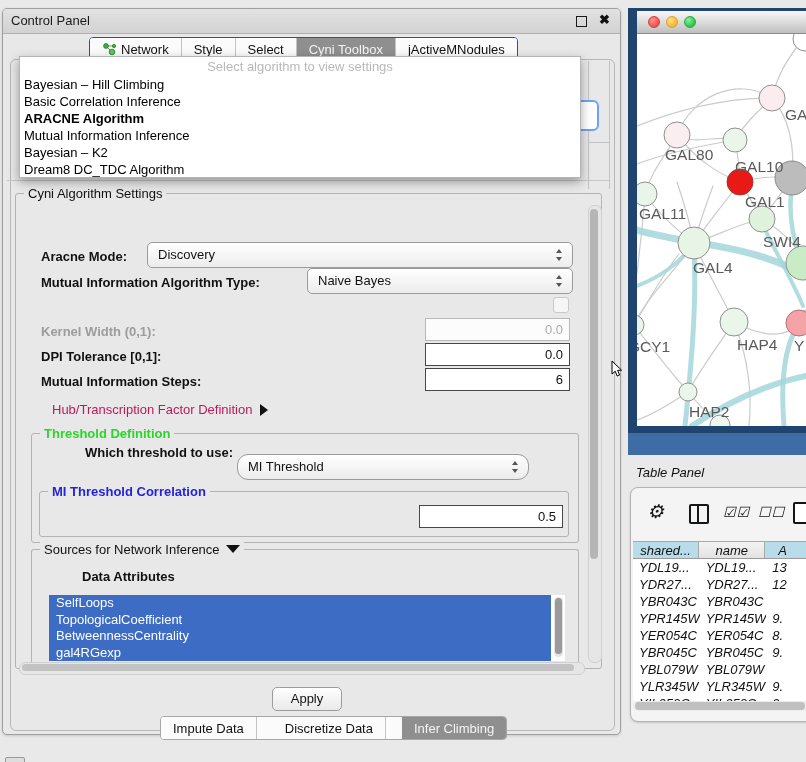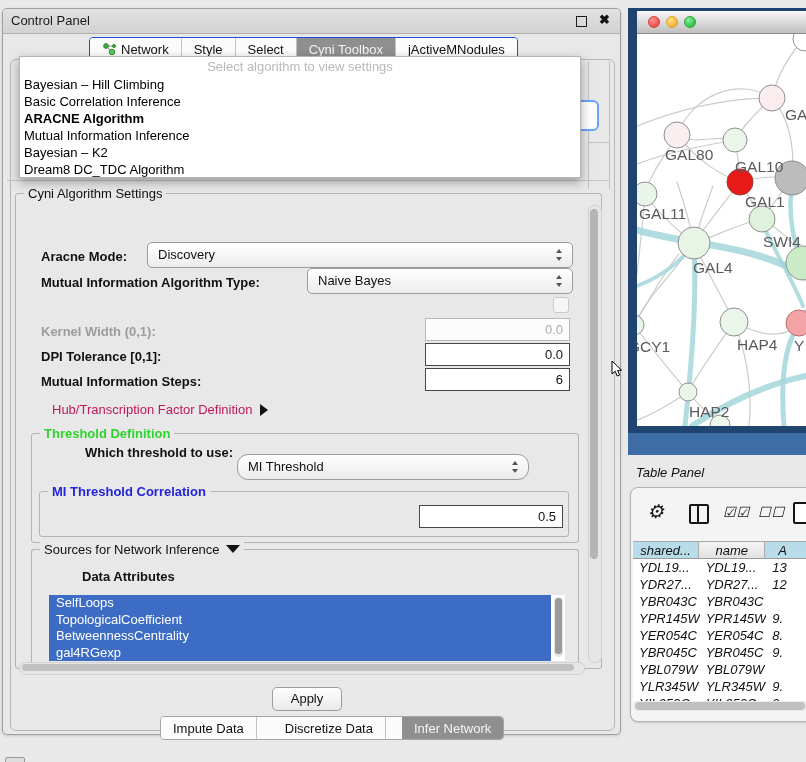--- a/index.html
+++ b/index.html
@@ -243,21 +243,21 @@
     <div class="abs apply-btn">Apply</div>
 
     <div class="abs bottom-tabbar">
       <div class="tabseg">
         <span>Impute Data</span>
       </div>
       <div class="tabseg">
         <span>Discretize Data</span>
       </div>
       <div class="tabseg sel">
-        <span>Infer Network</span>
+        <span>Infer Climbing</span>
       </div>
     </div>
   </div>
 
   <div class="abs desktop">
     <div class="net-frame">
       <div class="net-titlebar">
         <span class="tl red"></span>
         <span class="tl yellow"></span>
         <span class="tl green"></span>

